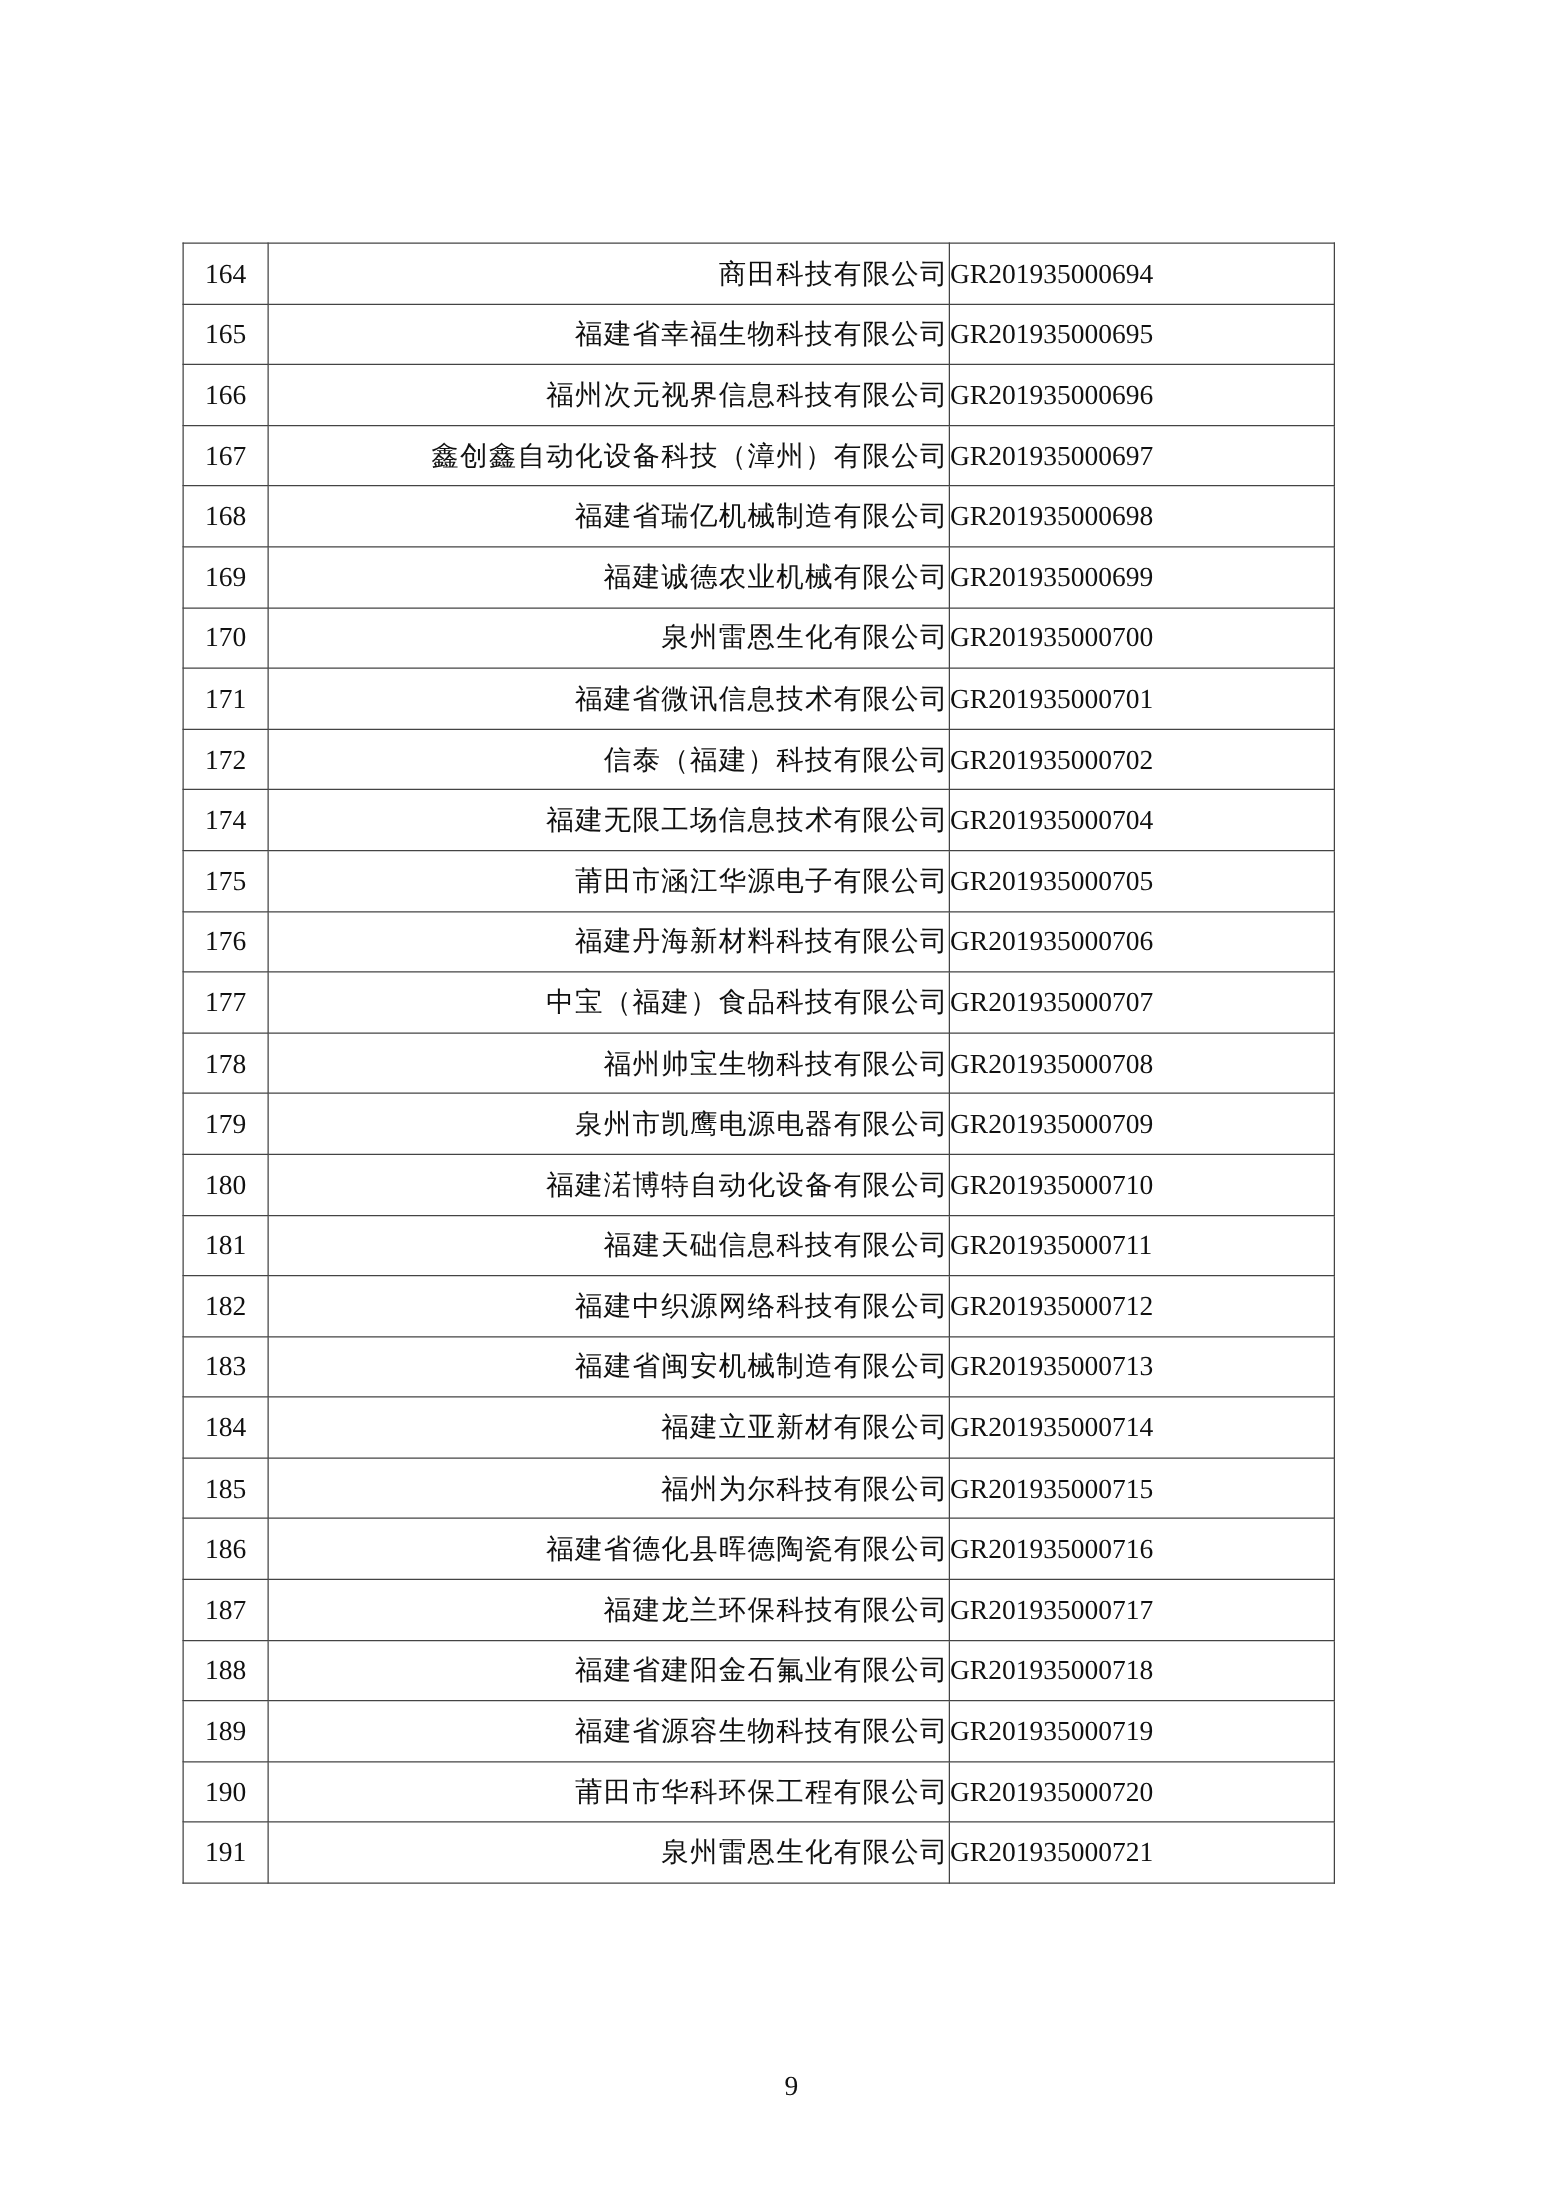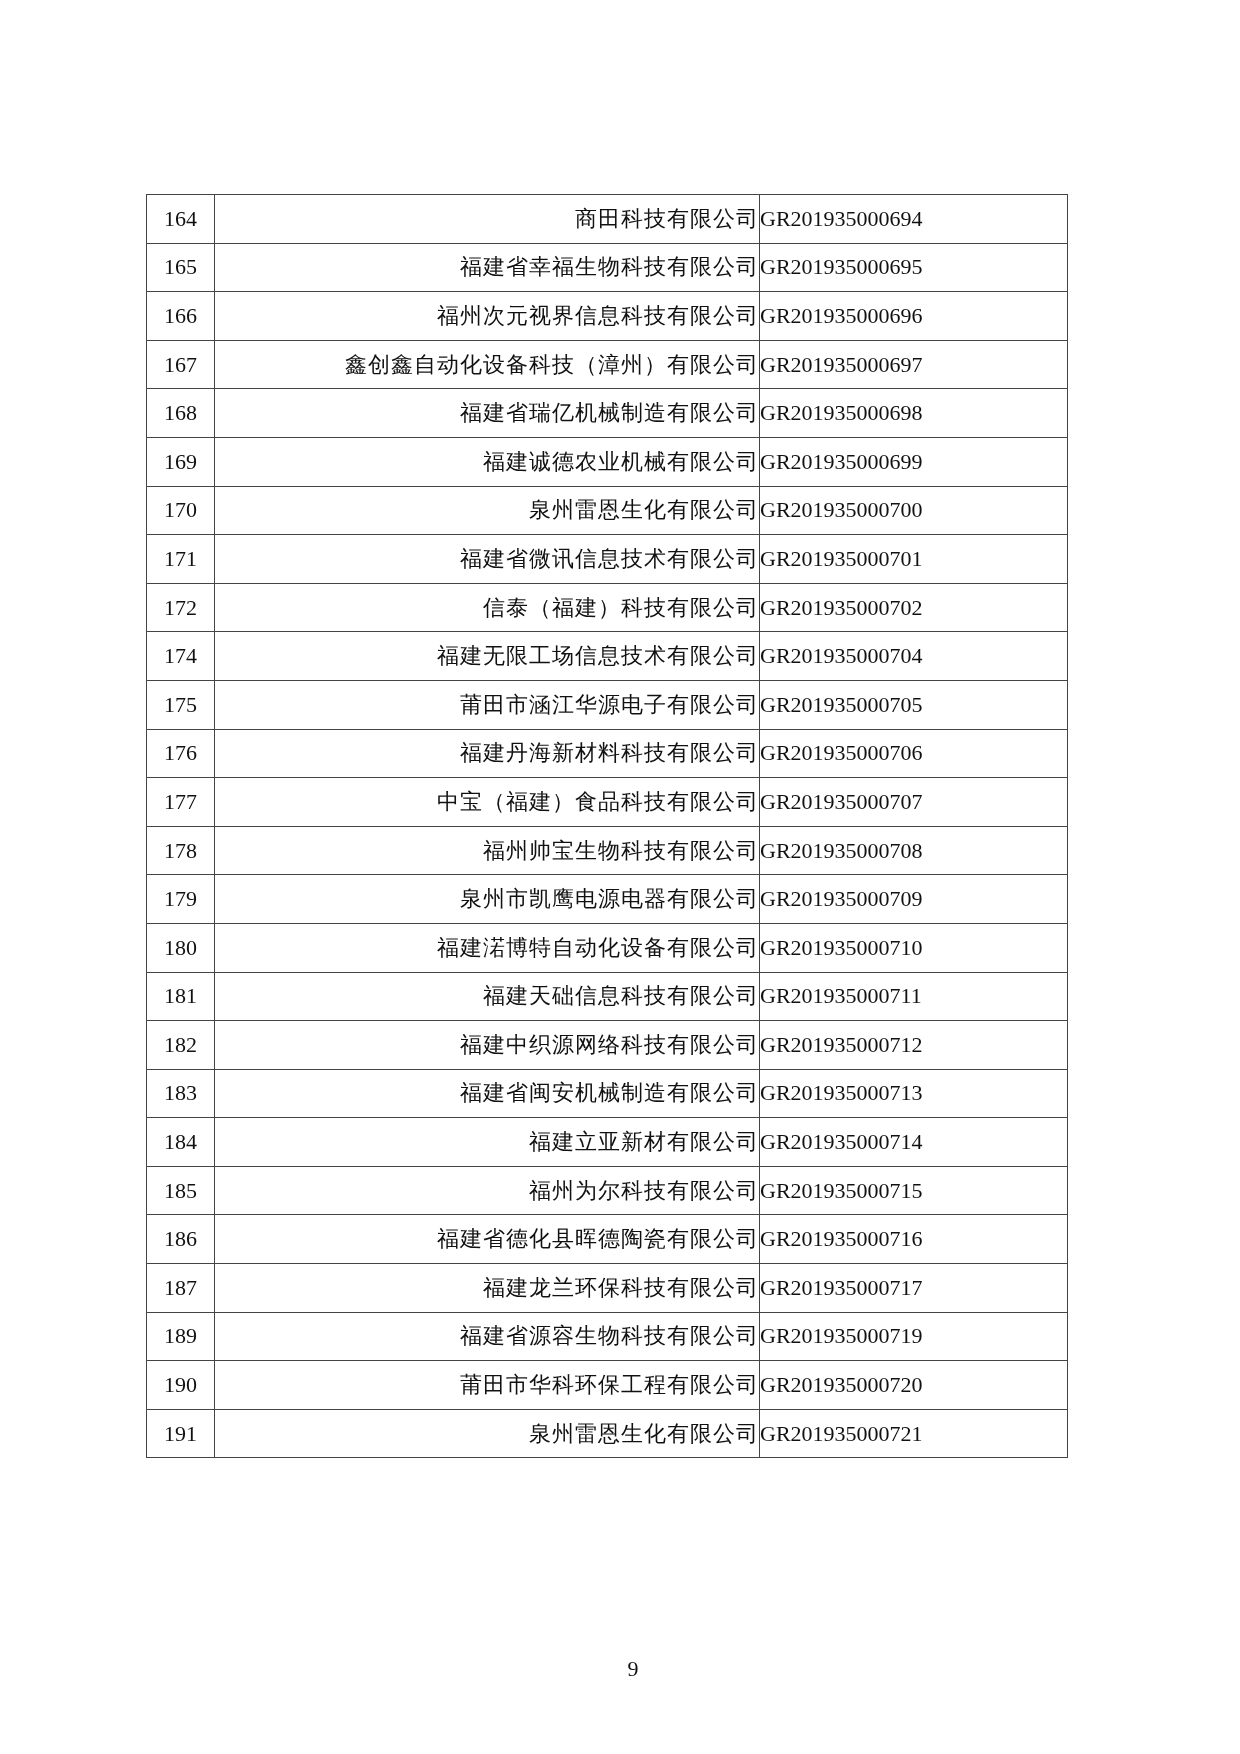--- a/index.html
+++ b/index.html
@@ -171,20 +171,25 @@
           <td class="no">186</td>
           <td class="name">福建省德化县晖德陶瓷有限公司</td>
           <td class="code">GR201935000716</td>
         </tr>
       <tr>
           <td class="no">187</td>
           <td class="name">福建龙兰环保科技有限公司</td>
           <td class="code">GR201935000717</td>
         </tr>
       <tr>
+          <td class="no">188</td>
+          <td class="name">福建省建阳金石氟业有限公司</td>
+          <td class="code">GR201935000718</td>
+        </tr>
+      <tr>
           <td class="no">189</td>
           <td class="name">福建省源容生物科技有限公司</td>
           <td class="code">GR201935000719</td>
         </tr>
       <tr>
           <td class="no">190</td>
           <td class="name">莆田市华科环保工程有限公司</td>
           <td class="code">GR201935000720</td>
         </tr>
       <tr>

